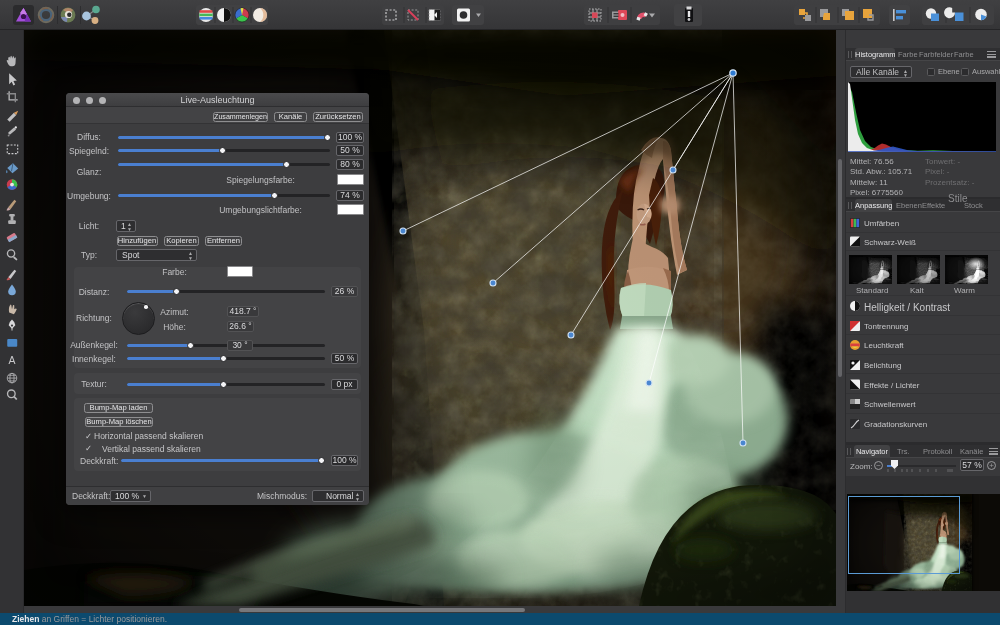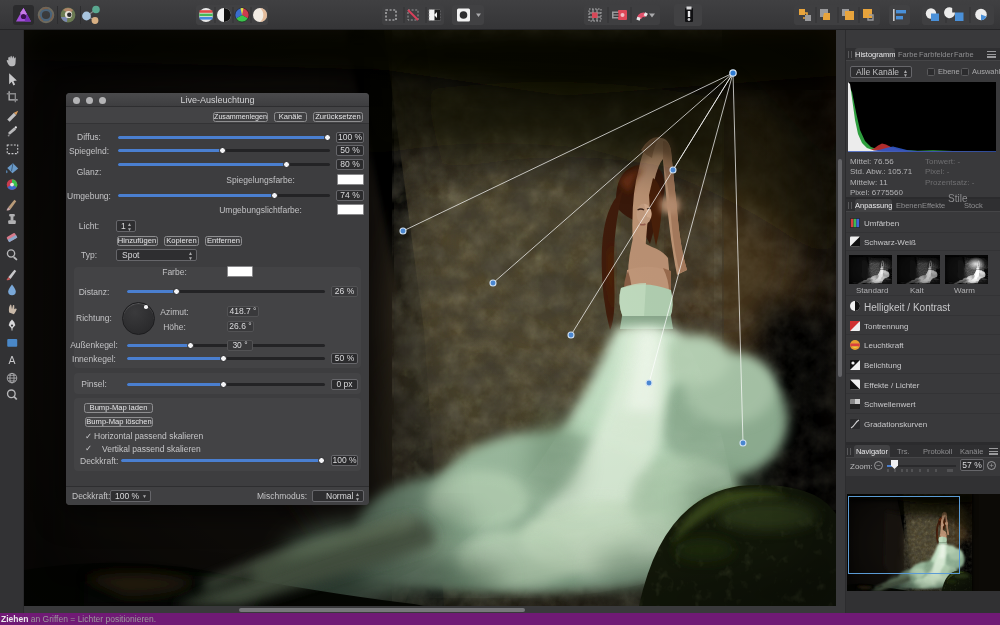--- a/index.html
+++ b/index.html
@@ -4,21 +4,21 @@
 *{margin:0;padding:0;box-sizing:border-box}
 html,body{width:1000px;height:625px;overflow:hidden;background:#39393b;font-family:"Liberation Sans",sans-serif;-webkit-font-smoothing:antialiased}
 .abs{position:absolute}
 #topbar{position:absolute;left:0;top:0;width:1000px;height:30px;background:linear-gradient(#404042,#353537);border-bottom:1px solid #252527}
 #leftbar{position:absolute;left:0;top:30px;width:24px;height:583px;background:#323234;border-right:1px solid #2a2a2c}
 #canvas{position:absolute;left:24px;top:30px;width:812px;height:576px;background:#050503;overflow:hidden}
 #vscroll{position:absolute;left:836px;top:30px;width:9px;height:576px;background:#39393b}
 #vthumb{position:absolute;left:838px;top:159px;width:4px;height:218px;background:#646467;border-radius:2px}
 #hscrollstrip{position:absolute;left:24px;top:606px;width:812px;height:7px;background:#39393b}
 #hthumb{position:absolute;left:239px;top:608px;width:286px;height:4px;background:#77777a;border-radius:2px}
-#statusbar{position:absolute;left:0;top:613px;width:1000px;height:12px;background:#701a75;font-size:8.5px;color:#9a9a9c;line-height:12px;padding-left:1px}
+#statusbar{position:absolute;left:0;top:613px;width:1000px;height:12px;background:#0c4a6e;font-size:8.5px;color:#9a9a9c;line-height:12px;padding-left:12px}
 #statusbar b{color:#e8e8ea;font-weight:bold}
 #rightpanel{position:absolute;left:845px;top:30px;width:155px;height:583px;background:#39393b;border-left:1px solid #2c2c2e}
 #dlg{position:absolute;left:66px;top:93px;width:303px;height:412px;background:#3d3d3f;border-radius:4px;box-shadow:0 8px 30px rgba(0,0,0,0.65);font-size:8.5px;color:#c6c6c8}
 #dlgtitle{position:absolute;left:0;top:0;width:303px;height:14px;background:linear-gradient(#4a4a4c,#3e3e40);border-radius:4px 4px 0 0;border-bottom:1px solid #2e2e30;text-align:center;line-height:14px;color:#d2d2d4;font-size:9px}
 .tl{position:absolute;top:4px;width:7px;height:7px;border-radius:50%;background:#b4b4b6}
 #dlgband{position:absolute;left:0;top:14px;width:303px;height:17px;background:#434345;border-bottom:1px solid #333335}
 .dbtn{position:absolute;height:10px;background:#404042;border:1px solid #8e8e90;border-radius:2.5px;color:#e4e4e6;text-align:center;line-height:8.5px;font-size:7.6px;white-space:nowrap;overflow:hidden}
 .dlabel{position:absolute;text-align:center;color:#c2c2c4;line-height:10px}
 .track{position:absolute;height:3px;background:#232325;border-radius:1.5px}
 .tfill{position:absolute;height:3px;background:#4a7fd0;border-radius:1.5px}
@@ -539,21 +539,21 @@
   <div class="knob" style="left:121px;top:248.5px"></div>
   <div class="vbox" style="left:161px;top:246.5px;width:26px;background:#39393b;border-color:#525254">30 °</div>
 
   <div class="dlabel" style="left:0;top:260.5px;width:56px">Innenkegel:</div>
   <div class="track" style="left:61px;top:264px;width:198px"></div>
   <div class="tfill" style="left:61px;top:264px;width:97px"></div>
   <div class="knob" style="left:154px;top:262px"></div>
   <div class="vbox" style="left:265px;top:260px;width:27px">50 %</div>
 
   <div class="dgroup" style="top:280px;height:21px"></div>
-  <div class="dlabel" style="left:0;top:286px;width:56px">Pinsel:</div>
+  <div class="dlabel" style="left:0;top:286px;width:56px">Textur:</div>
   <div class="track" style="left:61px;top:289.5px;width:198px"></div>
   <div class="tfill" style="left:61px;top:289.5px;width:97px"></div>
   <div class="knob" style="left:154px;top:287.5px"></div>
   <div class="vbox" style="left:265px;top:285.5px;width:27px">0 px</div>
 
   <div class="dgroup" style="top:305px;height:73px"></div>
   <div class="dbtn" style="left:18px;top:309.5px;width:69px;background:#48484a">Bump-Map laden</div>
   <div class="dbtn" style="left:19px;top:324px;width:68px;background:#48484a">Bump-Map löschen</div>
   <div class="chk" style="left:19px;top:337.5px">✓</div>
   <div class="chk" style="left:28px;top:338px">Horizontal passend skalieren</div>

